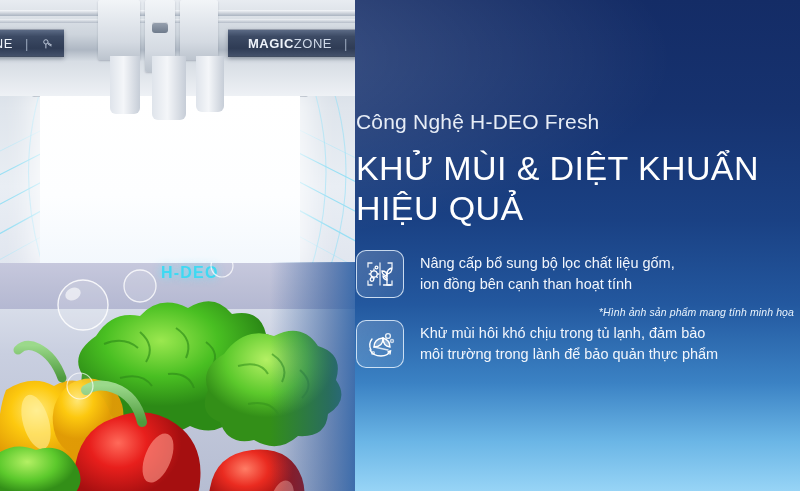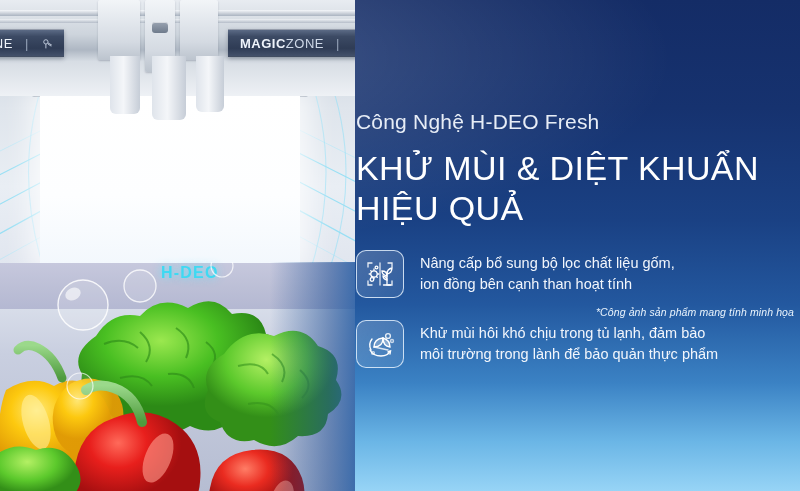--- a/index.html
+++ b/index.html
@@ -89,21 +89,21 @@
     position:absolute; height:28px;
     background:linear-gradient(180deg,#5b6a85 0%, #3c4a64 25%, #2f3c55 70%, #43506a 100%);
     border-top:1px solid rgba(255,255,255,.45);
     border-bottom:1px solid rgba(0,0,0,.25);
     display:flex; align-items:center;
     color:#eef3fa;
     letter-spacing:.5px;
     box-shadow:0 2px 4px rgba(40,50,70,.35);
   }
   .mz-left{ left:-58px; top:29px; width:122px; justify-content:flex-end; padding-right:10px;}
-  .mz-right{ left:228px; top:29px; width:190px; padding-left:12px;}
+  .mz-right{ left:228px; top:29px; width:190px; padding-left:20px;}
   .mz-text{ font-size:13px; white-space:nowrap; }
   .mz-text b{ font-weight:bold; }
   .mz-text span.light{ font-weight:normal; color:#cfd9e8; }
   .mz-div{ display:inline-block; margin:0 8px; color:#97a5ba; font-weight:300;}
   .mz-icon{ display:inline-block; width:13px; height:13px; vertical-align:-2px; opacity:.9;}
 
   
   .glow-panel{
     position:absolute; left:40px; top:95px; width:260px; height:168px;
     background:linear-gradient(180deg,#ffffff 0%,#fdfeff 60%,#f3f8fd 100%);
@@ -341,15 +341,15 @@
           <path d="M24 24 l2.5 -1 l-.5 3"></path>
           <circle cx="24" cy="8" r="2.4" opacity=".85"></circle>
           <circle cx="28" cy="13" r="1.5" opacity=".7"></circle>
           <circle cx="9" cy="25" r="1.4" opacity=".7"></circle>
         </svg>
       </div>
       <div class="feat-text">Khử mùi hôi khó chịu trong tủ lạnh, đảm bảo
 môi trường trong lành để bảo quản thực phẩm</div>
     </div>
 
-    <div class="footnote">*Công ảnh sản phẩm mang tính minh họa</div>
+    <div class="footnote">*Hình ảnh sản phẩm mang tính minh họa</div>
   </div>
 </div>
 
 </body></html>

